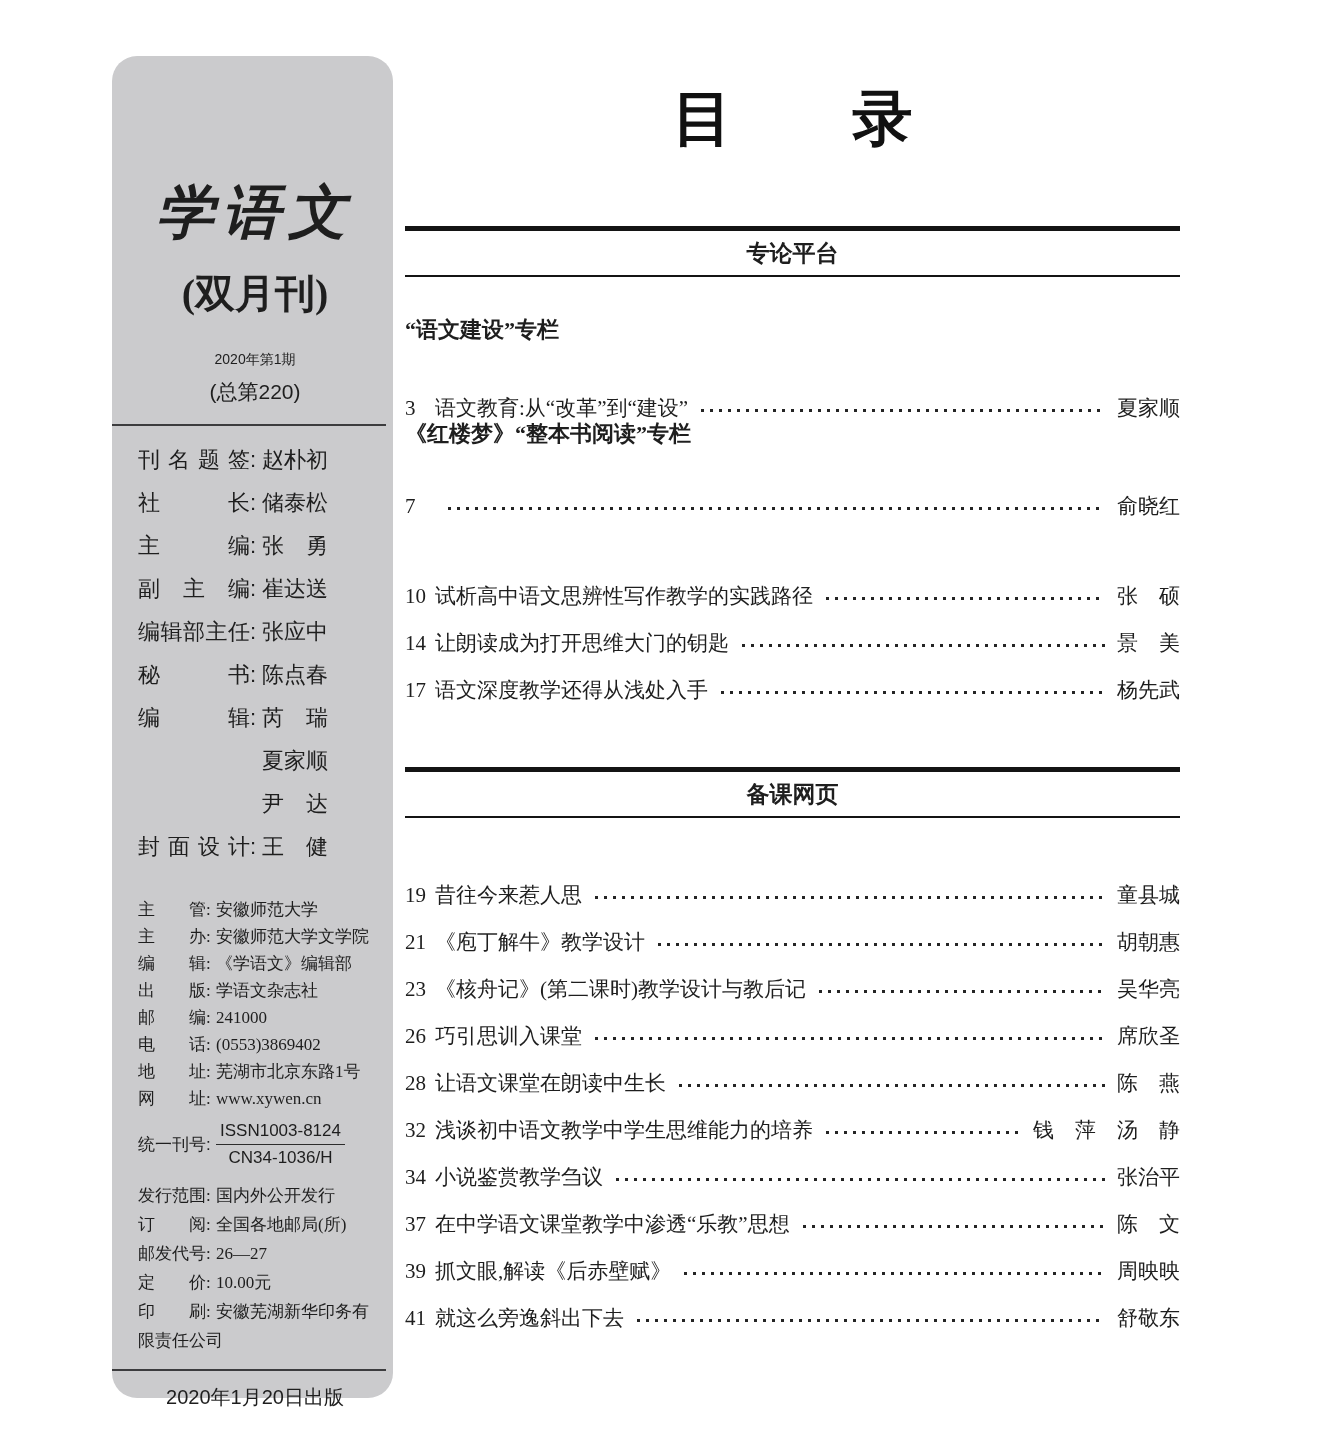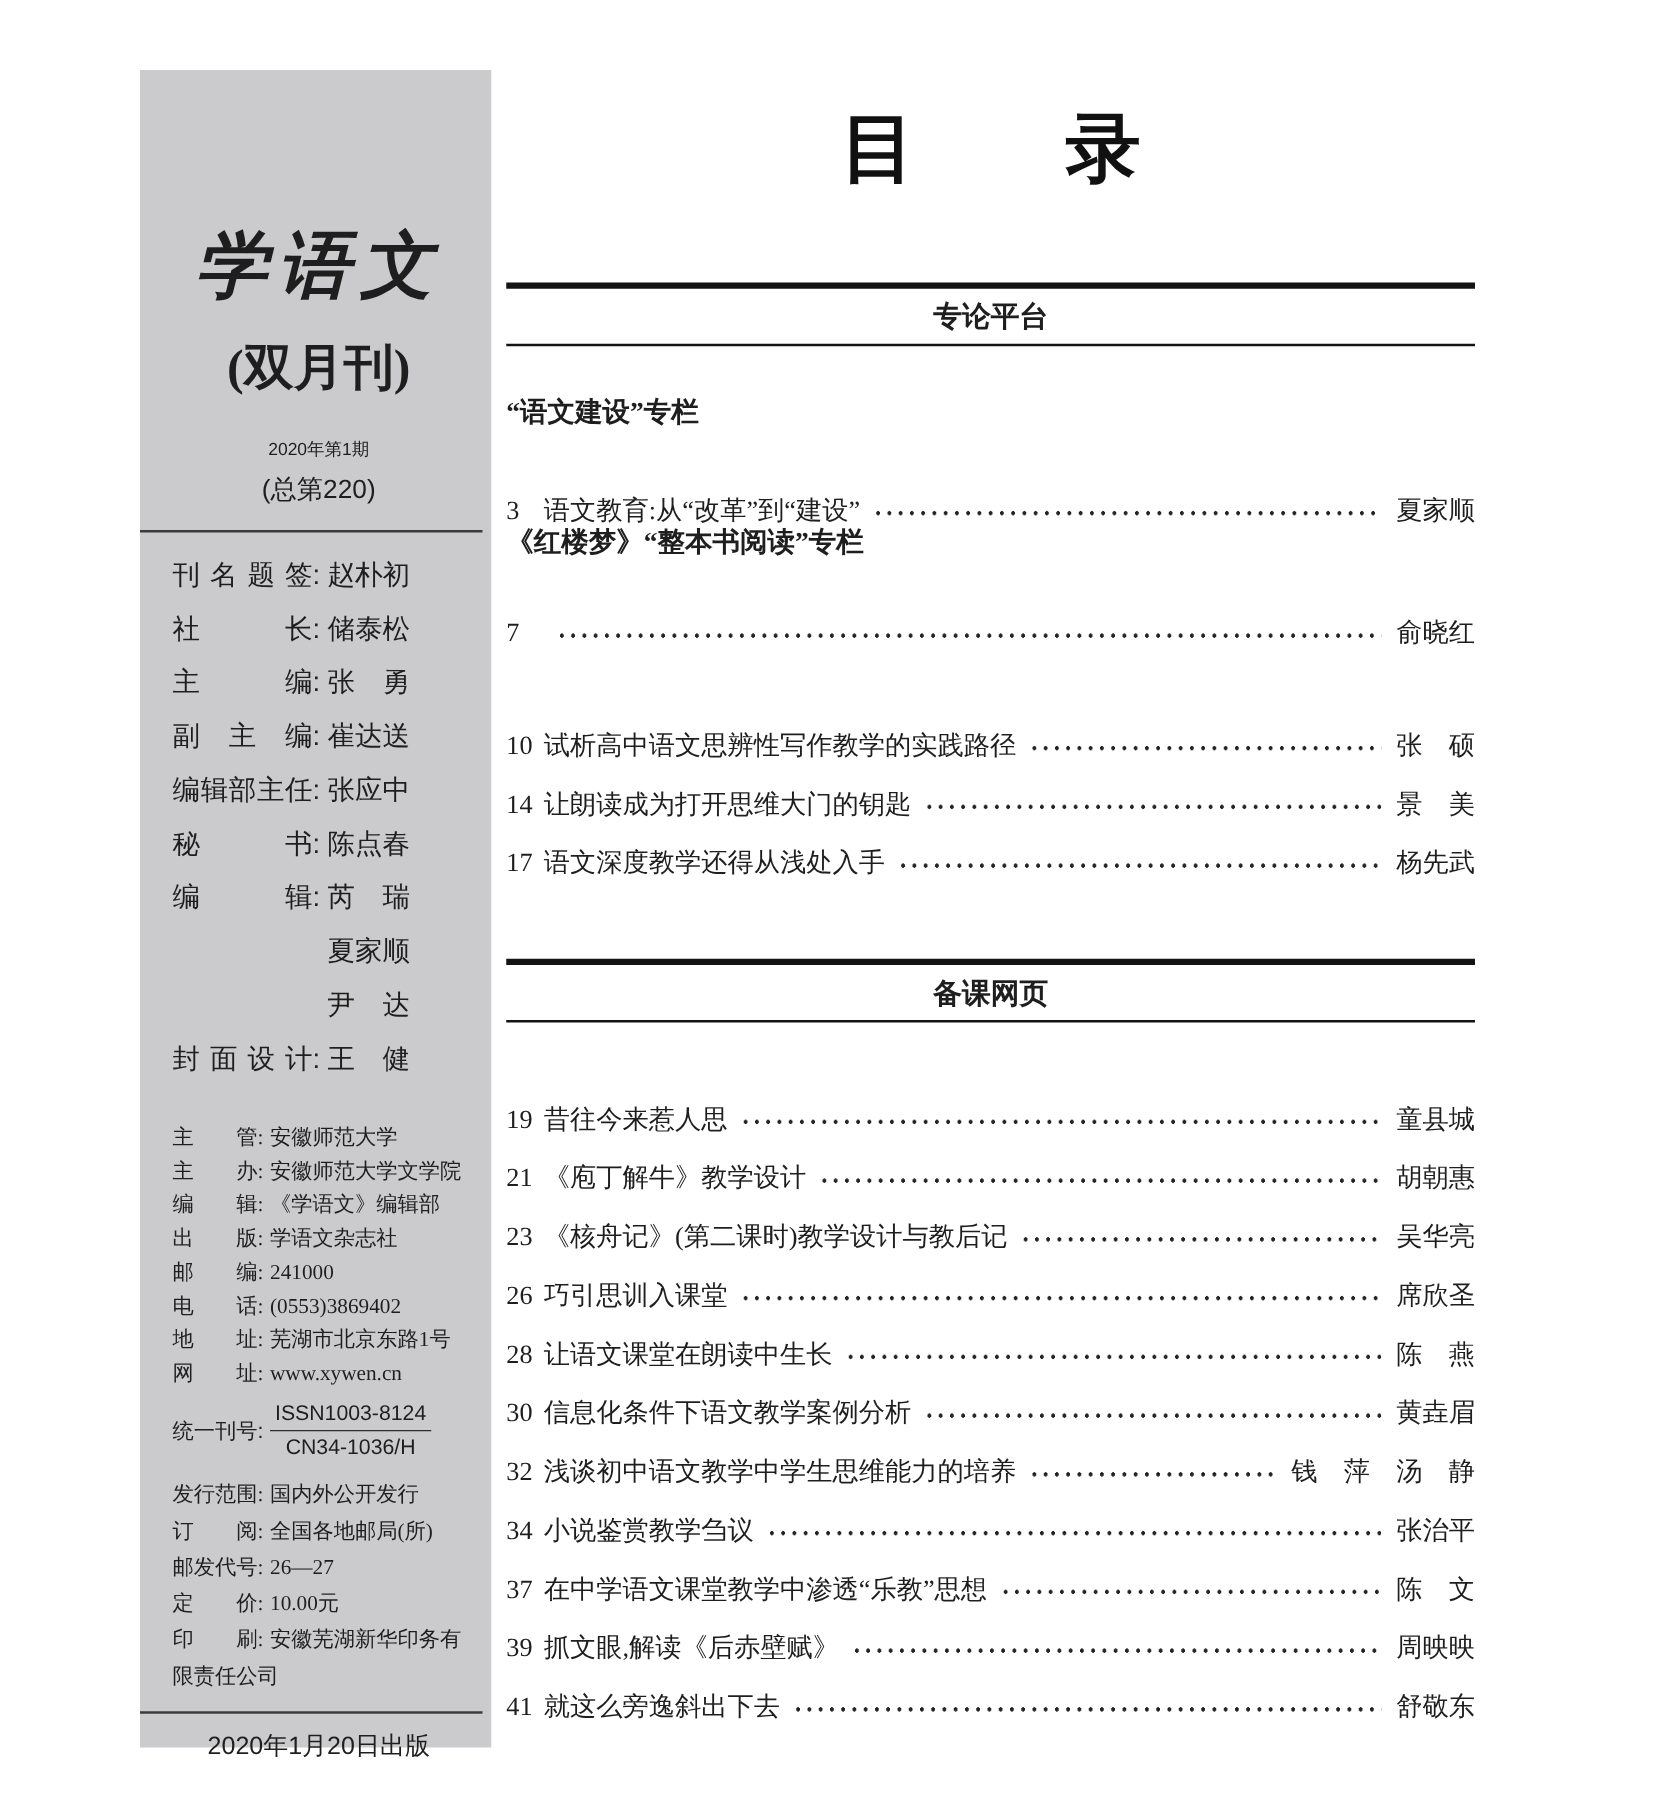--- a/index.html
+++ b/index.html
@@ -6,21 +6,21 @@
   html,body { background:#ffffff; }
   body {
     width:1326px; height:1438px; position:relative; overflow:hidden;
     font-family:"Liberation Sans", sans-serif; color:#1e1e1e;
   }
   .page { position:absolute; inset:0; background:#ffffff; }
 
   
   .sidebar {
     position:absolute; left:112px; top:56px; width:281px; height:1342px;
-    background:#cbcbcd; padding:0 21px 0 26px;
+    background:#cbcbcd; padding:0 21px 0 26px;border-radius:25px;
   }
   .logo {
     margin-top:118px; text-align:center; font-size:58px; font-weight:bold;
     font-style:italic; letter-spacing:8px;
     font-family:"Liberation Serif", serif;
   }
   .subtitle {
     margin-top:18px; text-align:center; font-size:40px; font-weight:bold;
     line-height:48px; font-family:"Liberation Serif", serif;
   }
@@ -214,26 +214,20 @@
       <span class="au">席欣圣</span>
     </div>
 
     <div class="row mt-n">
       <span class="pg">28</span>
       <span class="ttl">让语文课堂在朗读中生长</span>
       <span class="dots"></span>
       <span class="au">陈　燕</span>
     </div>
 
-    <div class="row mt-n">
-      <span class="pg">30</span>
-      <span class="ttl">信息化条件下语文教学案例分析</span>
-      <span class="dots"></span>
-      <span class="au">黄垚眉</span>
-    </div>
 
     <div class="row mt-n">
       <span class="pg">32</span>
       <span class="ttl">浅谈初中语文教学中学生思维能力的培养</span>
       <span class="dots"></span>
       <span class="au">钱　萍　汤　静</span>
     </div>
 
     <div class="row mt-n">
       <span class="pg">34</span>

